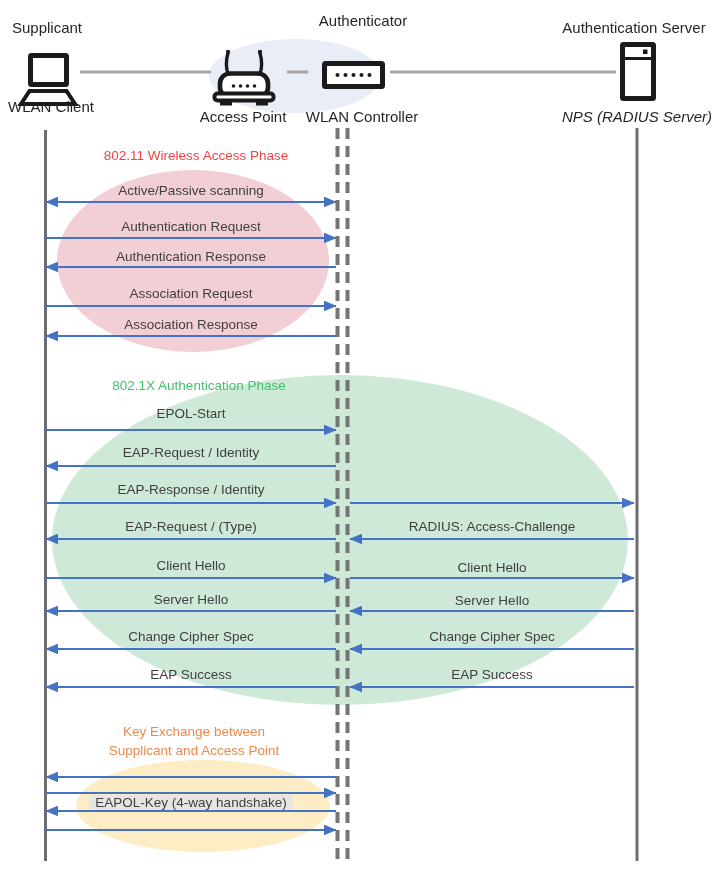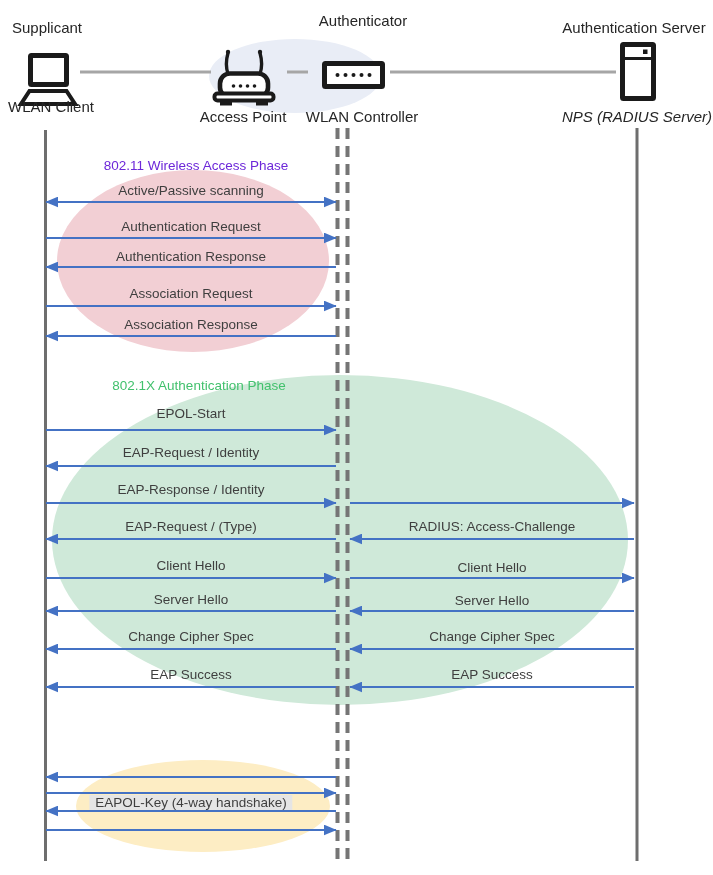--- a/index.html
+++ b/index.html
@@ -141,22 +141,26 @@
 
   <div class="role-label" id="role-supplicant">Supplicant</div>
   <div class="role-label" id="role-authenticator">Authenticator</div>
   <div class="role-label" id="role-auth-server">Authentication Server</div>
 
   <div class="device-label" id="dev-wlan-client">WLAN Client</div>
   <div class="device-label" id="dev-access-point">Access Point</div>
   <div class="device-label" id="dev-wlan-controller">WLAN Controller</div>
   <div class="device-label" id="dev-nps">NPS (RADIUS Server)</div>
 
-  <div class="phase-title" id="pt-0" style="color: #6d28d9; margin-top: 10px;">802.11 Wireless Access Phase</div>
+  <div class="phase-title" id="pt-0" style="color: #ef4444;">802.11 Wireless Access Phase</div>
   <div class="phase-title" id="pt-1" style="color: rgb(66, 193, 109);">802.1X Authentication Phase</div>
+  <div class="phase-title" id="pt-2" style="color: rgb(231, 138, 78);">
+    <div>Key Exchange between</div>
+    <div>Supplicant and Access Point</div>
+  </div>
 
   <div class="layer" id="labels-layer">
       <div class="msg-label" style="left: 191px; top: 183px;">Active/Passive scanning</div>
       <div class="msg-label" style="left: 191px; top: 219px;">Authentication Request</div>
       <div class="msg-label" style="left: 191px; top: 249px;">Authentication Response</div>
       <div class="msg-label" style="left: 191px; top: 286px;">Association Request</div>
       <div class="msg-label" style="left: 191px; top: 317px;">Association Response</div>
       <div class="msg-label" style="left: 191px; top: 406px;">EPOL-Start</div>
       <div class="msg-label" style="left: 191px; top: 445px;">EAP-Request / Identity</div>
       <div class="msg-label" style="left: 191px; top: 482px;">EAP-Response / Identity</div>

